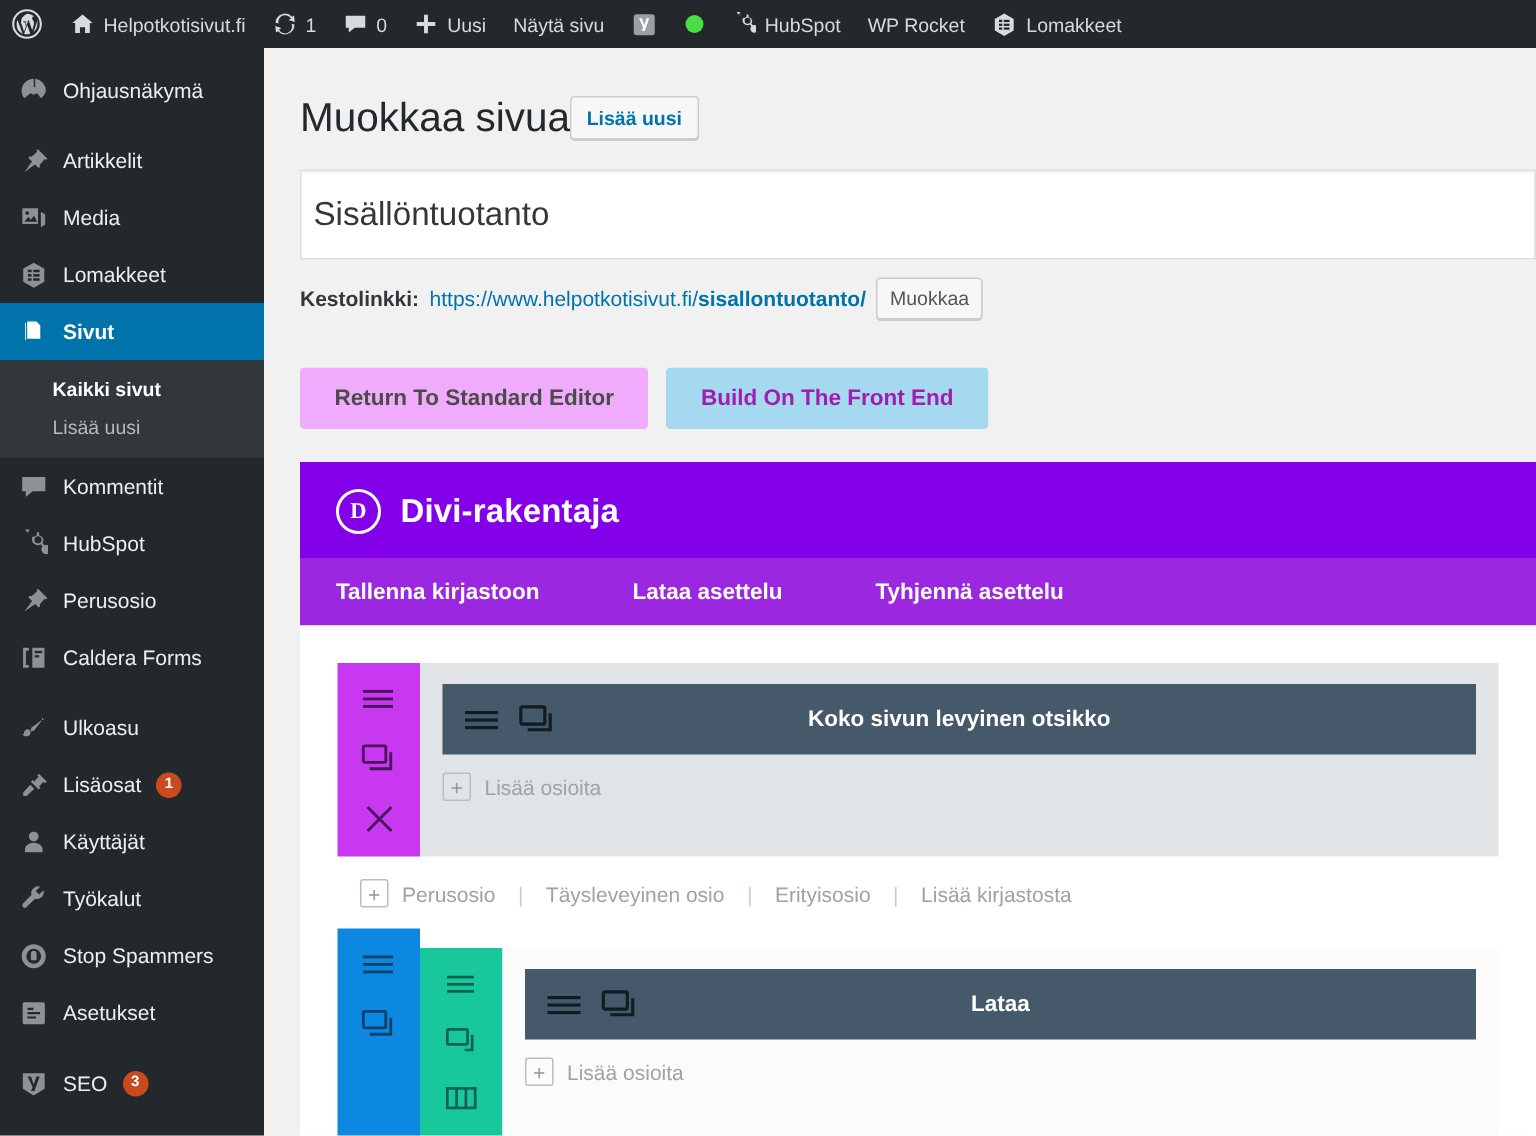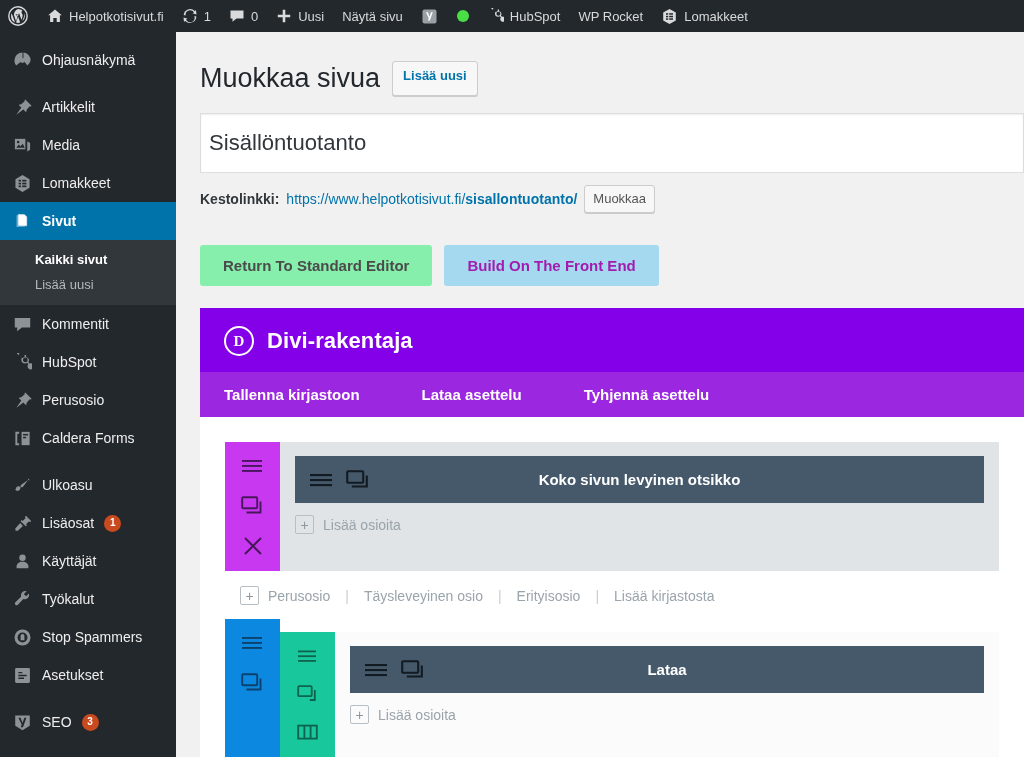--- a/index.html
+++ b/index.html
@@ -74,21 +74,21 @@
     position:absolute; top:32px; left:176px;
     width:848px; height:725px;
     background:#f1f1f1;
     overflow:hidden;
   }
   .wrap { padding:10px 0 0 24px; }
 
   h1.page-title {
     font-size:27px; font-weight:400; color:#23282d;
     margin:10px 0 0 0; padding:9px 0 4px 0;
-    display:flex; gap:12px;
+    display:flex; align-items:center; gap:0;
     line-height:1.3;
   }
   .page-title-action {
     font-size:13px; font-weight:600; line-height:2.1;
     padding:0 10px; border:1px solid #ccc; border-radius:3px;
     background:#f7f7f7; color:#0073aa; cursor:pointer;
     box-shadow:0 1px 0 #ccc;
   }
 
   #title-input {
@@ -119,21 +119,21 @@
     box-shadow:0 1px 0 #ccc;
   }
 
   .editor-toggle-row { display:flex; gap:12px; margin-top:32px; }
   .et-btn {
     font-size:15px; font-weight:600;
     padding:11px 22px; border-radius:3px;
     border:1px solid transparent;
     cursor:pointer; white-space:nowrap;
   }
-  .et-btn.standard { background:#86efac; color:#4b4b4b;text-align:center; }
+  .et-btn.standard { background:#f0abfc; color:#4b4b4b;text-align:center; }
   .et-btn.frontend { background:#a5d9ef; color:#a21caf; }
 
   
   #divi-builder {
     margin-top:22px;
     width:824px;
     background:#fff;
   }
   .divi-header {
     background:#8300e9;

